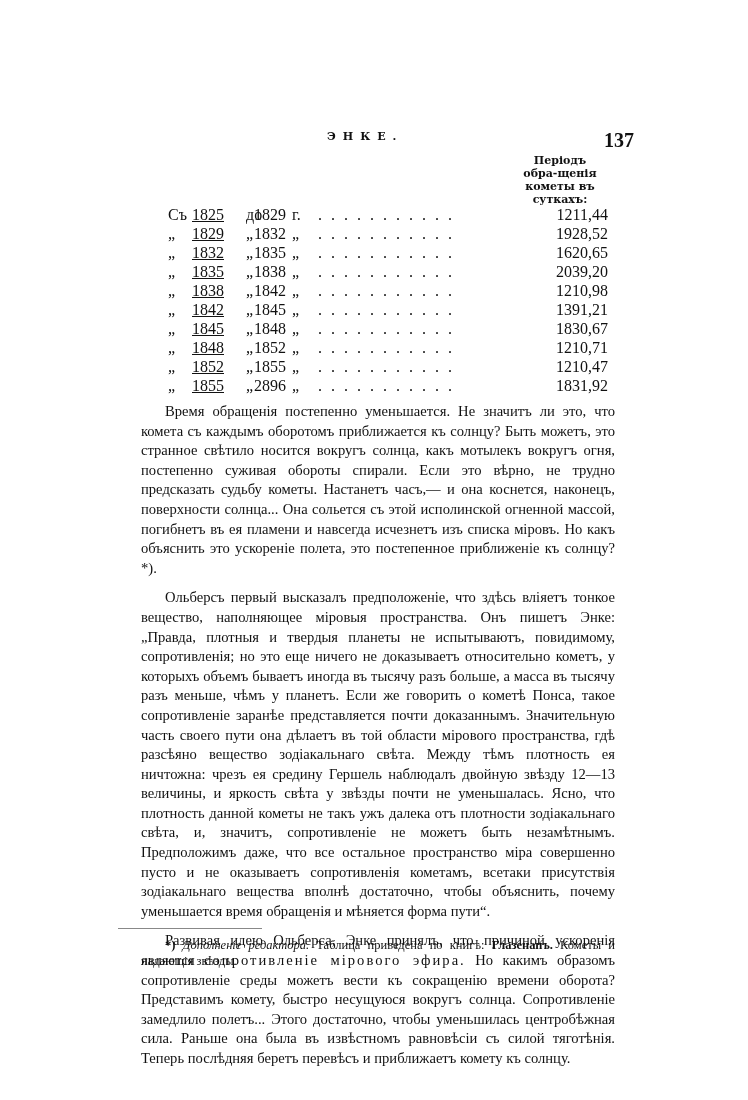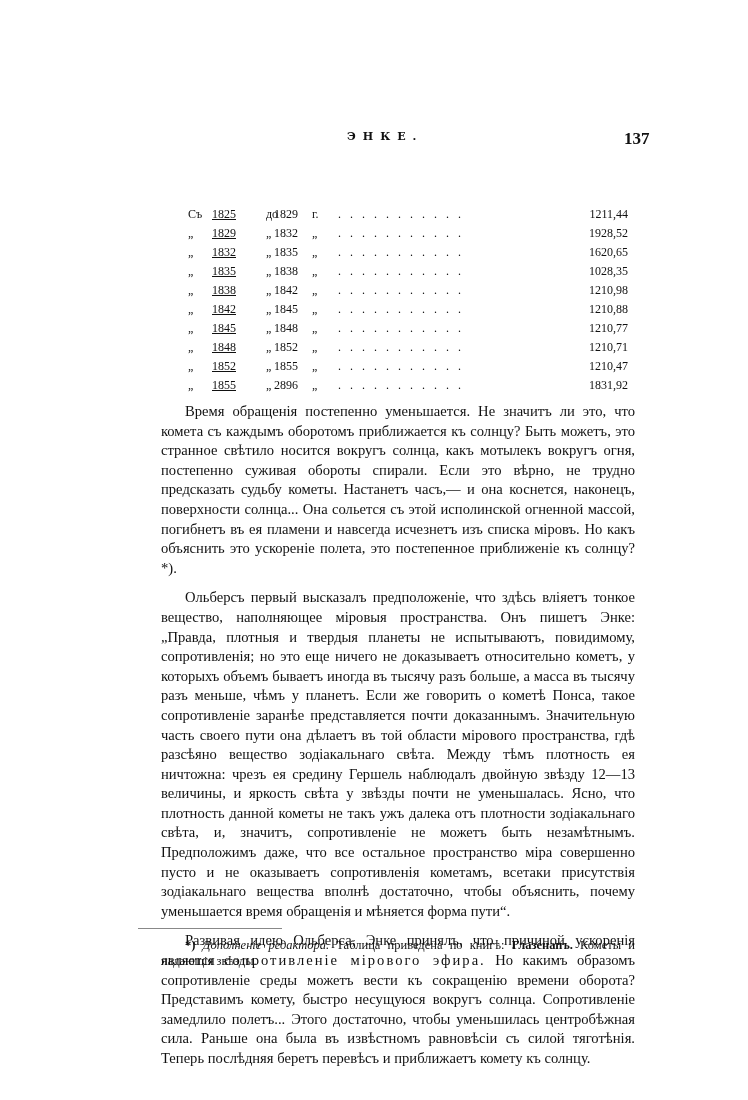--- a/index.html
+++ b/index.html
@@ -1,23 +1,23 @@
 <!DOCTYPE html>
 <html><head>
 <meta charset="utf-8">
 <style>
   html, body { margin: 0; padding: 0; background: #ffffff; }
   body { width: 748px; height: 1100px; position: relative; overflow: hidden;
          font-family: "DejaVu Serif", "Liberation Serif", serif; color: #111; }
-  .page { position: absolute; left: 0; top: 0; width: 652px; height: 1100px; margin-left: 20px; }
+  .page { position: absolute; left: 0; top: 0; width: 652px; height: 1100px; }
   .running-head { position: absolute; top: 130px; left: 327px; font-size: 11px; letter-spacing: 7px; font-weight: bold; }
-  .page-number { position: absolute; top: 129px; left: 604px; font-size: 17px; font-weight: bold; font-family: "Liberation Serif", serif; }
+  .page-number { position: absolute; top: 129px; left: 604px; font-size: 20px; font-weight: bold; font-family: "Liberation Serif", serif; }
   .col-header { position: absolute; top: 154px; left: 520px; width: 80px; text-align: center; font-size: 11px; font-weight: bold; line-height: 13px; }
   .table { position: absolute; top: 205px; left: 168px; width: 420px; }
-  .row { position: relative; height: 19px; font-family: "Liberation Serif", serif; font-size: 12px; line-height: 19px; white-space: nowrap; }
+  .row { position: relative; height: 19px; font-family: "Liberation Serif", serif; font-size: 16px; line-height: 19px; white-space: nowrap; }
   .row .c1 { position: absolute; left: 0; width: 22px; }
   .row .y1 { position: absolute; left: 24px; text-decoration: underline; }
   .row .c2 { position: absolute; left: 78px; }
   .row .y2 { position: absolute; left: 86px; }
   .row .c3 { position: absolute; left: 124px; }
   .row .dots { position: absolute; left: 150px; letter-spacing: 9px; }
   .row .val { position: absolute; right: -20px; }
   .body-text { position: absolute; top: 402px; left: 141px; width: 474px; font-family: "Liberation Serif", serif; font-size: 14.6px; line-height: 19.6px; text-align: justify; }
   .body-text p { margin: 0 0 10px 0; text-indent: 24px; }
   .spaced { letter-spacing: 2px; }
@@ -27,20 +27,21 @@
   .footnote .ed { font-style: italic; }
   .footnote .author { font-weight: bold; }
 </style>
 </head>
 <body>
 
 <div class="page">
   <div class="running-head">ЭНКЕ.</div>
   <div class="page-number">137</div>
 
+  <div class="col-header">Періодъ обра-щенія кометы въ суткахъ:</div>
 
   <div class="table" id="tbl">
       <div class="row">
         <span class="c1">Съ</span>
         <span class="y1">1825</span>
         <span class="c2">до</span>
         <span class="y2">1829</span>
         <span class="c3">г.</span>
         <span class="dots">...........</span>
         <span class="val">1211,44</span>
@@ -63,48 +64,48 @@
         <span class="dots">...........</span>
         <span class="val">1620,65</span>
       </div>
       <div class="row">
         <span class="c1">„</span>
         <span class="y1">1835</span>
         <span class="c2">„</span>
         <span class="y2">1838</span>
         <span class="c3">„</span>
         <span class="dots">...........</span>
-        <span class="val">1028,35</span>
+        <span class="val">2039,20</span>
       </div>
       <div class="row">
         <span class="c1">„</span>
         <span class="y1">1838</span>
         <span class="c2">„</span>
         <span class="y2">1842</span>
         <span class="c3">„</span>
         <span class="dots">...........</span>
         <span class="val">1210,98</span>
       </div>
       <div class="row">
         <span class="c1">„</span>
         <span class="y1">1842</span>
         <span class="c2">„</span>
         <span class="y2">1845</span>
         <span class="c3">„</span>
         <span class="dots">...........</span>
-        <span class="val">1210,88</span>
+        <span class="val">1391,21</span>
       </div>
       <div class="row">
         <span class="c1">„</span>
         <span class="y1">1845</span>
         <span class="c2">„</span>
         <span class="y2">1848</span>
         <span class="c3">„</span>
         <span class="dots">...........</span>
-        <span class="val">1210,77</span>
+        <span class="val">1830,67</span>
       </div>
       <div class="row">
         <span class="c1">„</span>
         <span class="y1">1848</span>
         <span class="c2">„</span>
         <span class="y2">1852</span>
         <span class="c3">„</span>
         <span class="dots">...........</span>
         <span class="val">1210,71</span>
       </div>

